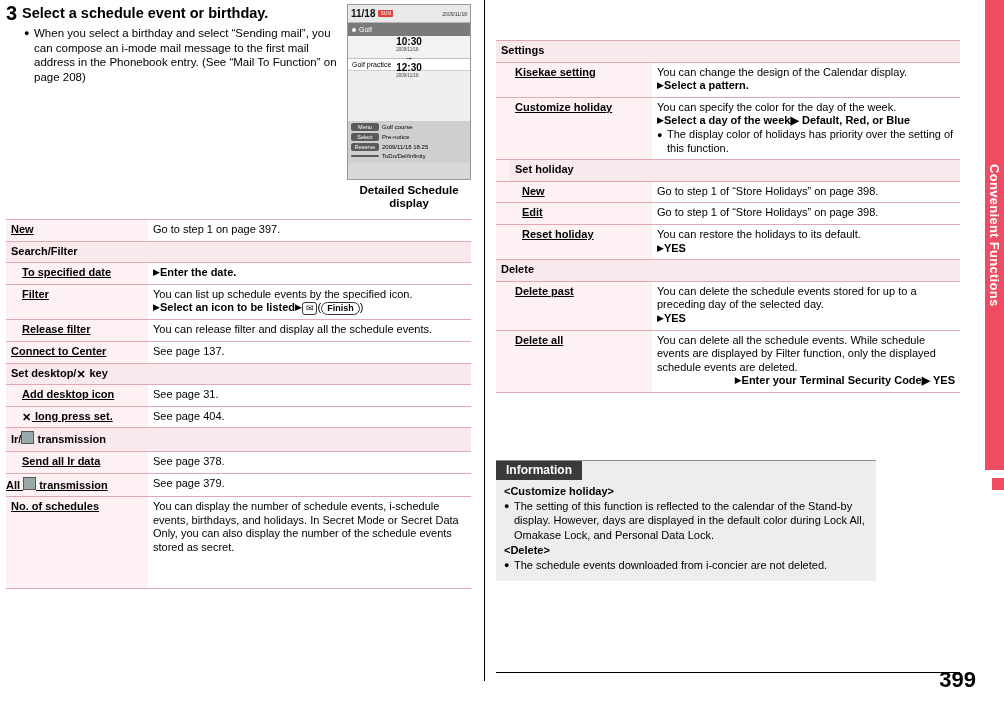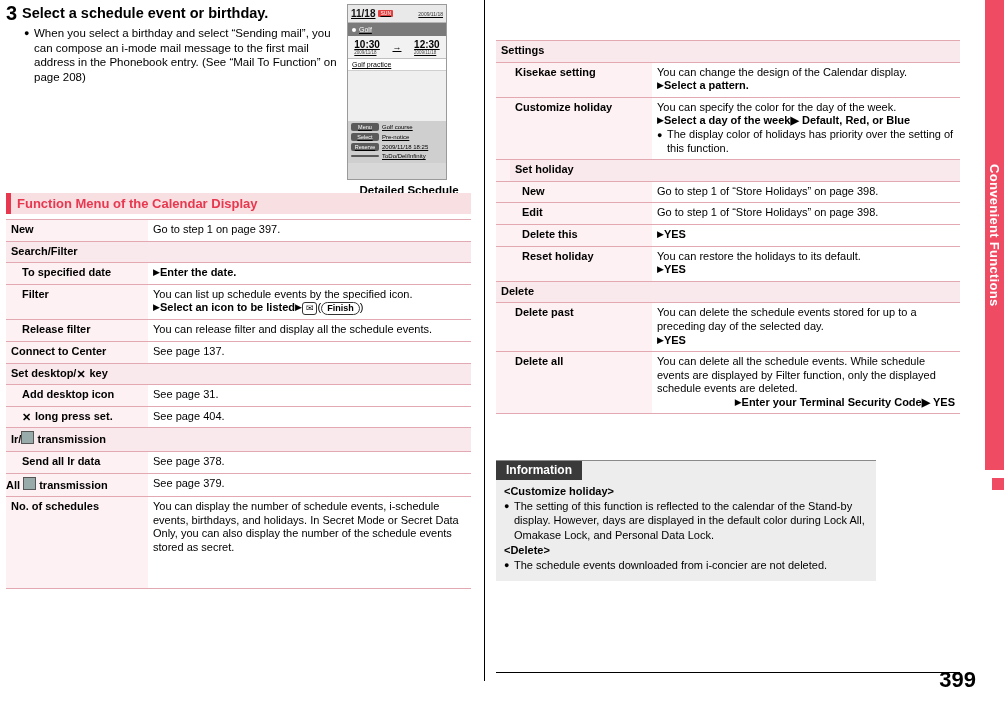--- a/index.html
+++ b/index.html
@@ -88,27 +88,26 @@
     flex: 1;
   }
   .indent-para {
     margin-left: 10px;
   }
   
   .phone-shot {
     position: absolute;
     left: 347px;
     top: 4px;
-    width: 100px;
+    width: 124px;
     height: 176px;
     background: #d8d8d8;
     border: 1px solid #9a9a9a;
     box-sizing: border-box;
     overflow: hidden;
-    text-decoration: underline;
   }
   .ps-top {
     height: 18px;
     background: #e9e9e9;
     border-bottom: 1px solid #b5b5b5;
     display: flex;
     align-items: center;
     padding: 0 3px;
     box-sizing: border-box;
   }
@@ -152,20 +151,21 @@
   }
   .ps-time {
     height: 22px;
     background: #f2f2f2;
     border-bottom: 1px solid #c0c0c0;
     display: flex;
     align-items: center;
     justify-content: space-around;
     font-size: 10px;
     font-weight: bold;
+    flex-direction: column;
   }
   .ps-time small {
     display: block;
     font-size: 4.5px;
     font-weight: normal;
     color: #444;
   }
   .ps-arrow {
     font-size: 9px;
   }
@@ -248,20 +248,21 @@
   td.full {
     font-weight: bold;
     background: #fae9ec;
   }
   td.sub {
     font-weight: bold;
     background: #fae9ec;
   }
   .pink-left {
     background: #fdf1f3;
+    text-decoration: underline;
   }
   .rowline-top {
     border-top: 1px solid #e3a9b3;
   }
   .arrow {
     font-size: 9px;
     vertical-align: 1px;
   }
   .bld {
     font-weight: bold;
@@ -429,24 +430,20 @@
           <span>2009/11/18 18:25</span>
         </div>
         <div class="ps-frow">
           <span class="ps-key"></span>
           <span>ToDo/Del/Infinity</span>
         </div>
       </div>
     </div>
     <div class="caption">Detailed Schedule display</div>
 
-    <div class="sec-head" style="top:193px;">
-      <div class="tab"></div>
-      <div class="txt">Function Menu of the Calendar Display</div>
-    </div>
 
     <table class="t" style="position:absolute;left:6px;top:219px;width:465px;">
       <colgroup>
           <col style="width:142px;">
           <col style="width:323px;">
         </colgroup>
       <tbody>
         <tr>
           <td class="k pink-left rowline-top">New</td>
           <td class="rowline-top">Go to step 1 on page 397.</td>
@@ -546,25 +543,20 @@
           <td class="k pink-left" style="padding-left:12px;">New</td>
           <td>Go to step 1 of “Store Holidays” on page 398.</td>
         </tr>
         <tr>
           <td class="pink-left"></td>
           <td class="k pink-left" style="padding-left:12px;">Edit</td>
           <td>Go to step 1 of “Store Holidays” on page 398.</td>
         </tr>
         <tr>
           <td class="pink-left"></td>
-          <td class="k pink-left" style="padding-left:12px;">Delete this</td>
-          <td><span class="arrow">▶</span><span class="bld">YES</span></td>
-        </tr>
-        <tr>
-          <td class="pink-left"></td>
           <td class="k pink-left" style="padding-left:12px;">Reset holiday</td>
           <td>
             <span>You can restore the holidays to its default.</span><br>
             <span class="arrow">▶</span><span class="bld">YES</span>
           </td>
         </tr>
         <tr>
           <td class="full" colspan="3">Delete</td>
         </tr>
         <tr>

